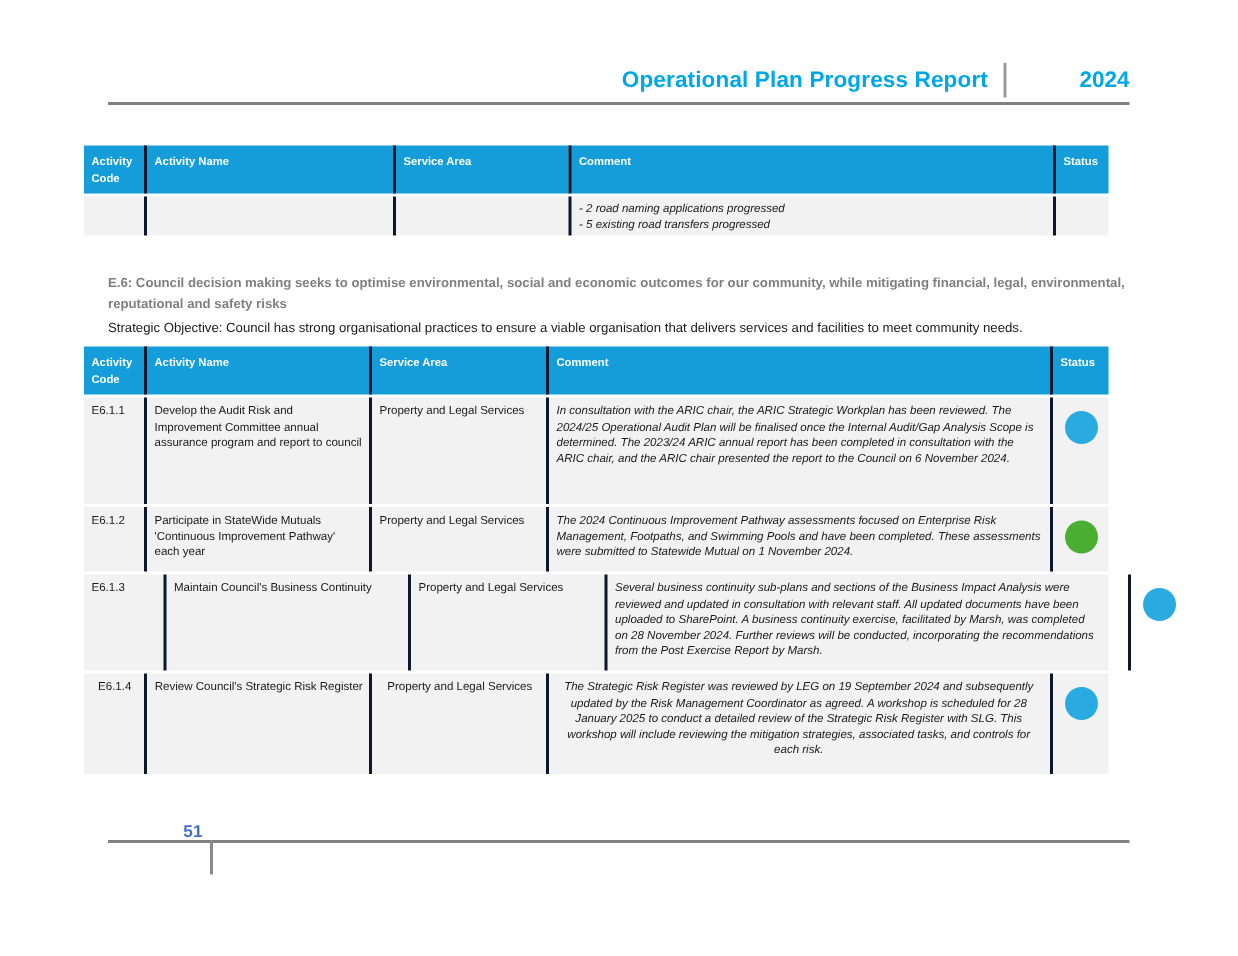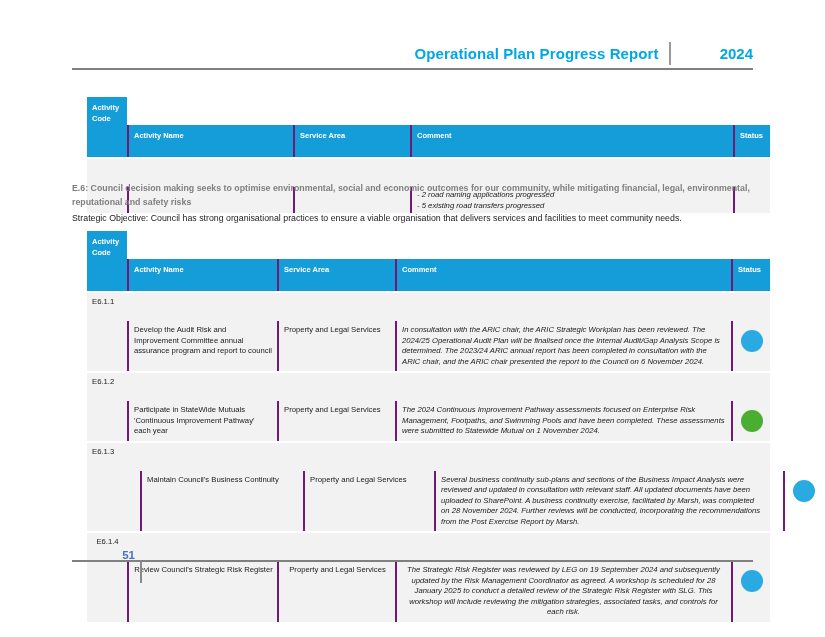--- a/index.html
+++ b/index.html
@@ -19,30 +19,30 @@
   .page{position:relative;width:825px;height:627px;background:#fff;overflow:hidden;}
 
   
   .doc-header{position:absolute;top:42px;left:72px;right:72px;display:flex;justify-content:flex-end;align-items:center;}
   .doc-title{font-size:15px;font-weight:bold;color:var(--title);letter-spacing:0.1px;}
   .title-divider{width:2px;height:23px;background:#9a9a9a;margin:0 9px 0 10px;}
   .doc-year{font-size:15px;font-weight:bold;color:var(--title);margin-left:40px;}
   .header-rule{position:absolute;top:68px;left:72px;right:72px;height:2px;background:var(--rule-gray);}
 
   
-  .tbl{position:absolute;left:87px;width:683px;}
+  .tbl{position:absolute;left:56px;width:683px;}
   .trow{display:grid;}
   .cols-top{grid-template-columns:40px 166px 117px 323px 37px;}
   .cols-main{grid-template-columns:40px 150px 118px 336px 39px;}
   .thead .cell{
     background:var(--table-header-bg);color:#fff;font-weight:bold;font-size:7.5px;line-height:10.5px;
     padding:6px 4px 5px 5px;min-height:32px;
   }
   .cell{padding:4px 4px 4px 5px;font-size:7.7px;line-height:10.5px;}
-  .cell + .cell{border-left:2px solid #701a75;margin-top:28px;}
+  .cell + .cell{border-left:2px solid #0f172a;}
   .tbody .trow{background:var(--row-bg);margin-top:2px;}
   .cell.comment{padding-right:6px;font-style:italic;}
   .cell.status{display:flex;justify-content:center;align-items:flex-start;}
   .status-dot{width:22px;height:22px;border-radius:50%;margin-top:5px;flex:0 0 auto;}
 
   
   #top-table{top:97px;}
   #top-table .tbody .trow{min-height:24px;}
   #top-table .cell{padding-top:3px;padding-bottom:2px;}
   #top-table .thead .cell{padding-top:6px;padding-bottom:5px;}

